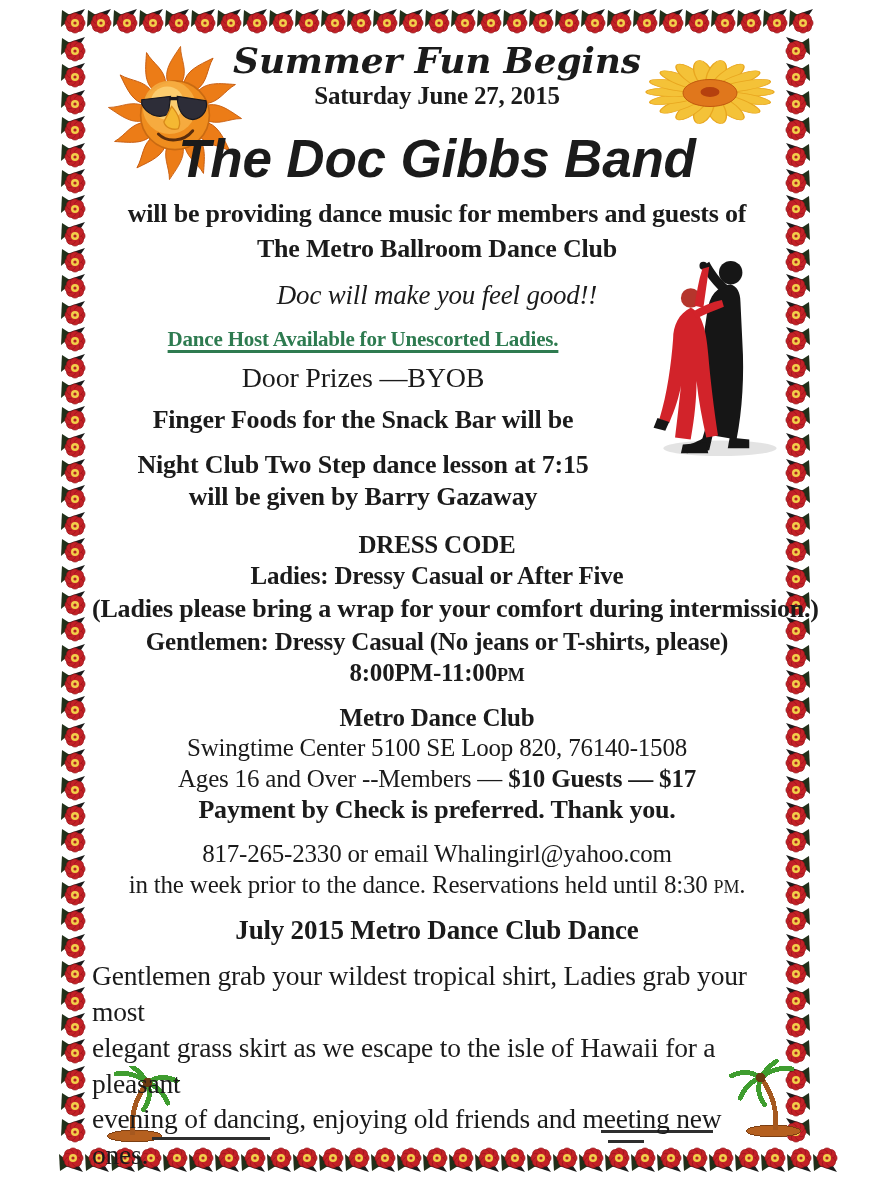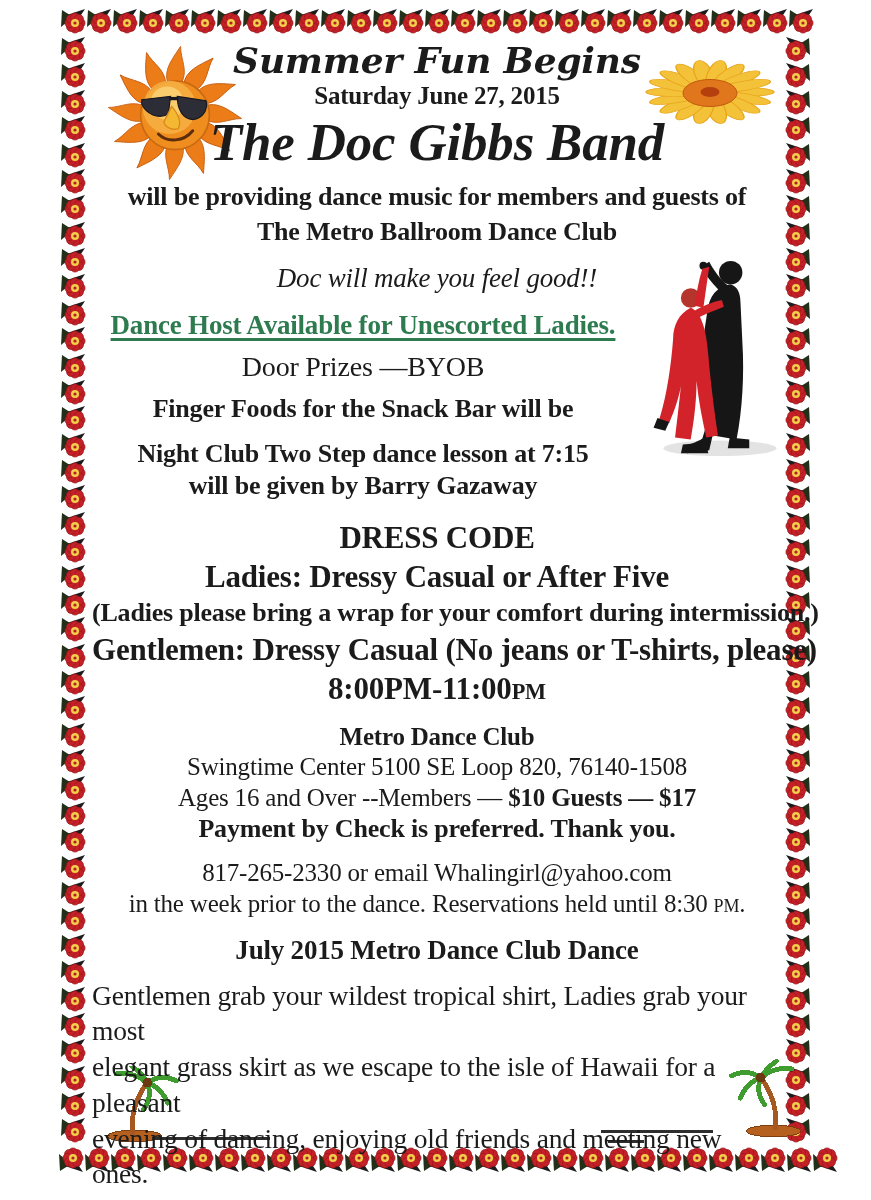--- a/index.html
+++ b/index.html
@@ -21,33 +21,33 @@
   .bs-bottom .bf{transform:scaleY(-1);}
   
   .content{
     position:absolute;left:92px;top:40px;width:690px;
     text-align:center;letter-spacing:-0.2px;
   }
   .nowrap{white-space:nowrap;}
   .l-script{font-family:"DejaVu Serif",serif;font-style:italic;font-weight:bold;
     font-size:36px;line-height:1.15;}
   .l-date{font-size:25px;font-weight:bold;line-height:1.2;}
-  .l-band{font-family:Liberation Serif, serif;font-style:italic;font-weight:bold;
-    font-size:53px;line-height:1.1;margin-top:2px;}
+  .l-band{font-family:Liberation Sans, sans-serif;font-style:italic;font-weight:bold;
+    font-size:53px;line-height:1.1;margin-top:19px;}
   .l-prov{font-size:26px;font-weight:bold;margin-top:10px;}
   .l-club{font-size:26px;font-weight:bold;margin-top:5px;}
   .l-tag{font-size:27px;font-weight:normal;font-style:italic;margin-top:16px;}
   .host-block{padding-right:148px;margin-top:16px;}
-  .l-green{font-size:27px;font-weight:bold;color:#2e7b50;
+  .l-green{font-size:21px;font-weight:bold;color:#2e7b50;
     text-decoration:underline;text-decoration-thickness:2.5px;text-underline-offset:4px;}
   .l-door{font-size:28px;margin-top:10px;}
   .l-bold26{font-size:26px;font-weight:bold;line-height:1.22;}
   .mt10{margin-top:10px;} .mt14{margin-top:14px;} .mt12{margin-top:12px;}
   .dress-block{margin-top:16px;}
-  .l-dress{font-size:31px;font-weight:bold;line-height:1.26;}
+  .l-dress{font-size:25px;font-weight:bold;line-height:1.26;}
   .l-wrap{font-size:26px;font-weight:bold;line-height:1.3;}
   .sc{font-size:0.72em;}
   .l-venue-name{font-size:25px;font-weight:bold;margin-top:15px;font-family:Liberation Serif, serif;}
   .l-reg27{font-size:25px;line-height:1.25;}
   .bold{font-weight:bold;}
   .u-thick{text-decoration:underline;text-decoration-thickness:2.5px;text-underline-offset:3px;}
   .l-july-head{font-size:27px;font-weight:bold;margin-top:15px;}
   .july-para{font-size:27.5px;text-align:left;line-height:1.3;margin-top:12px;}
   
   .deco{position:absolute;}

